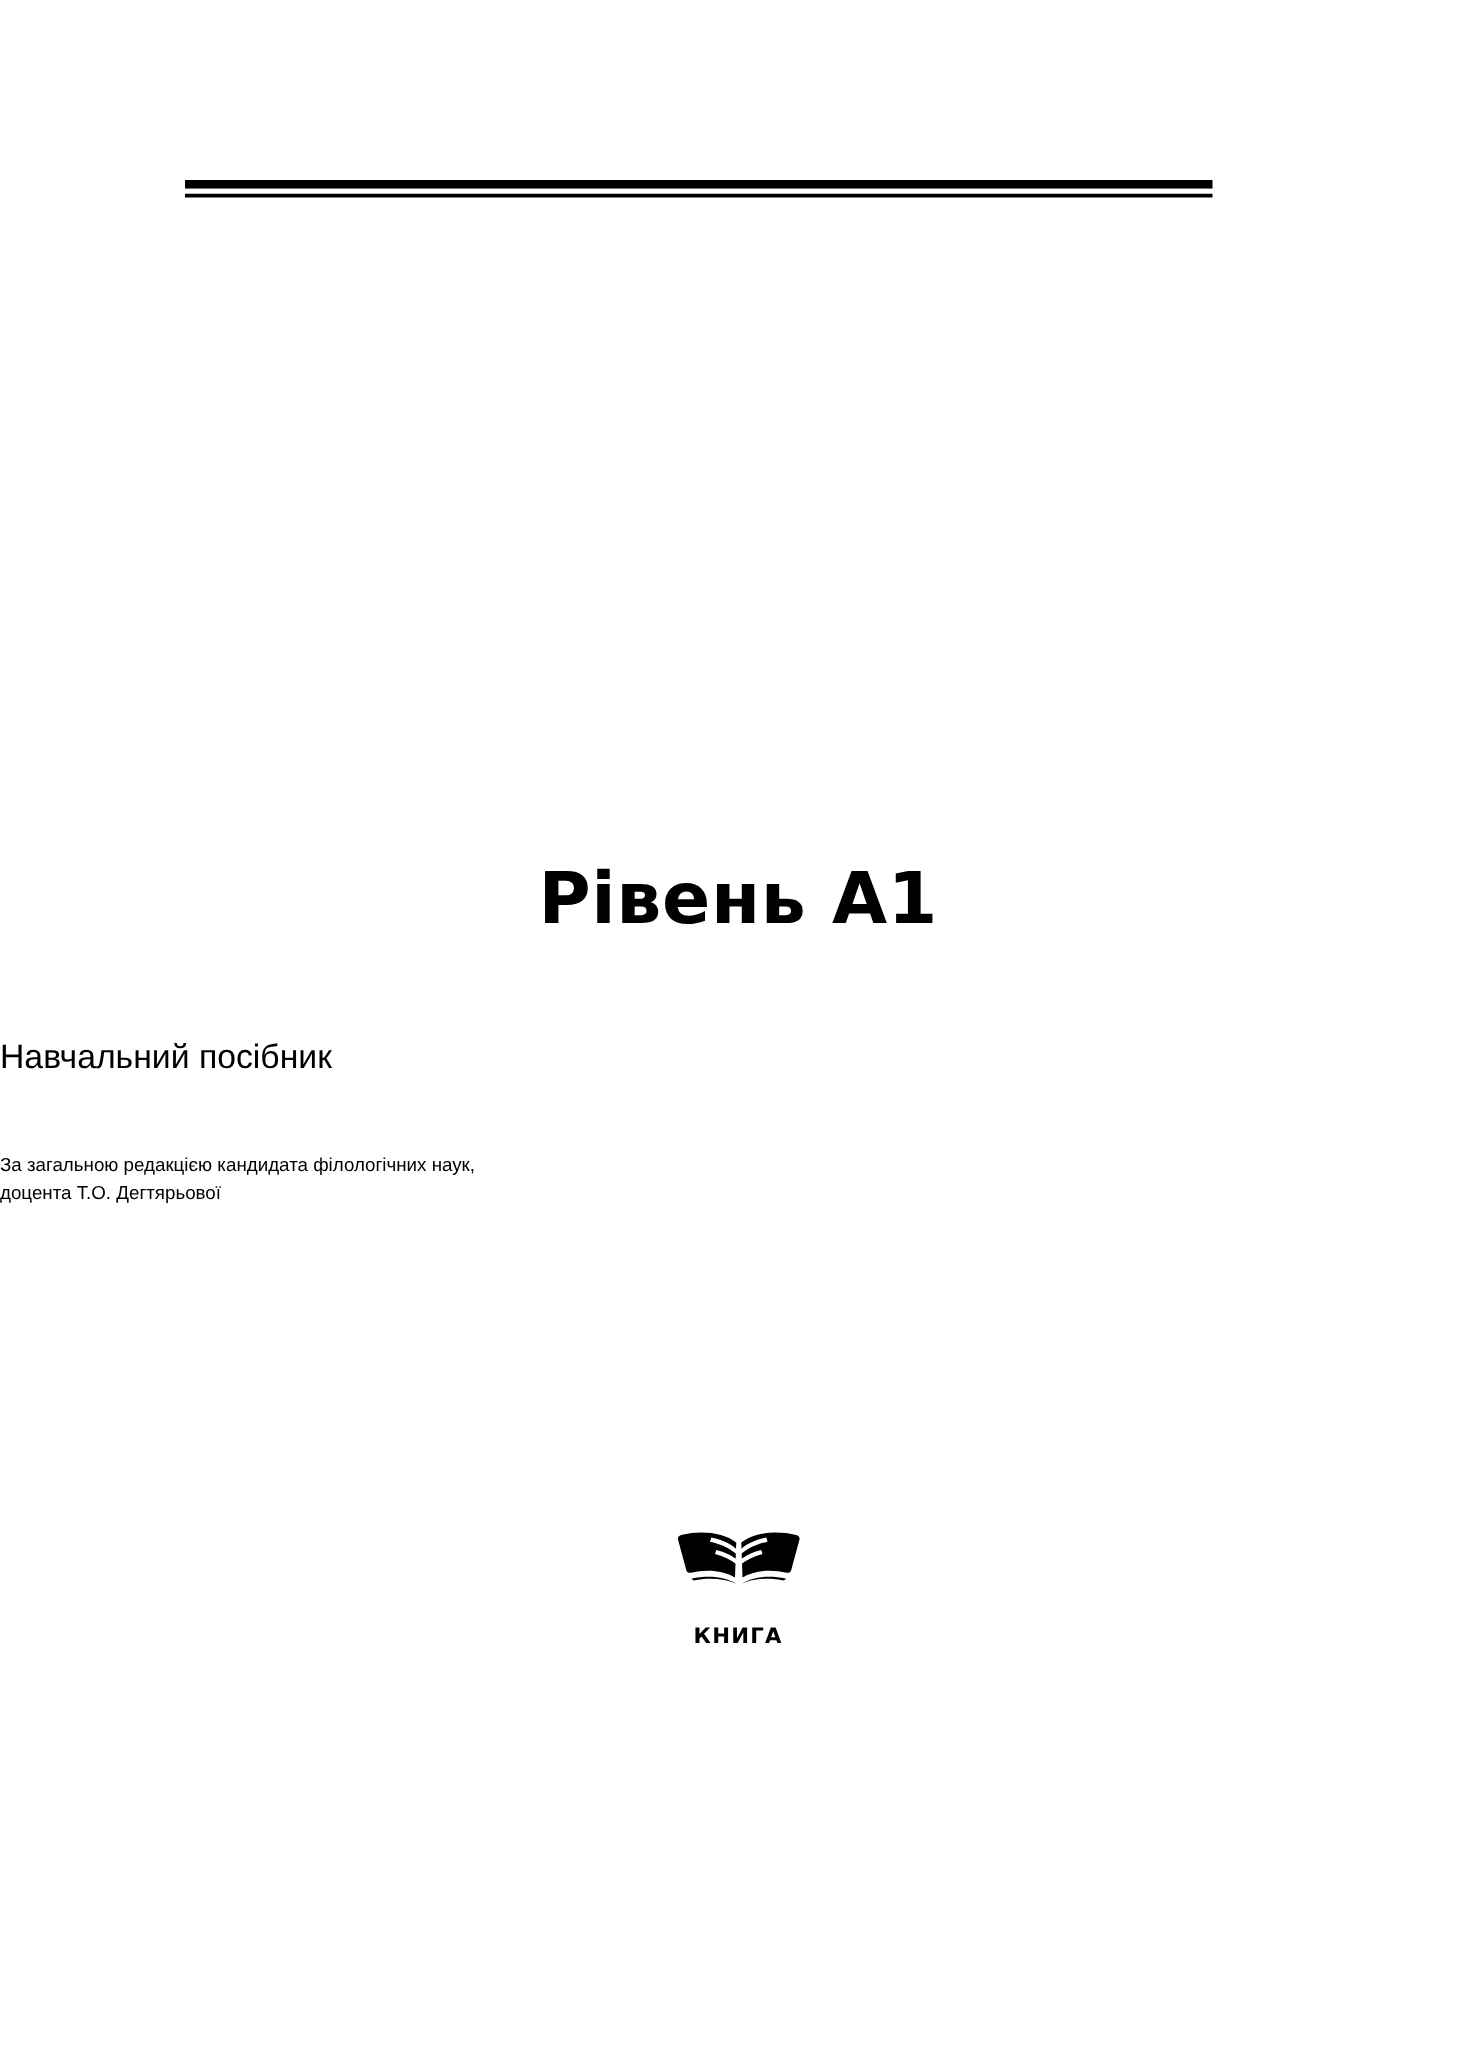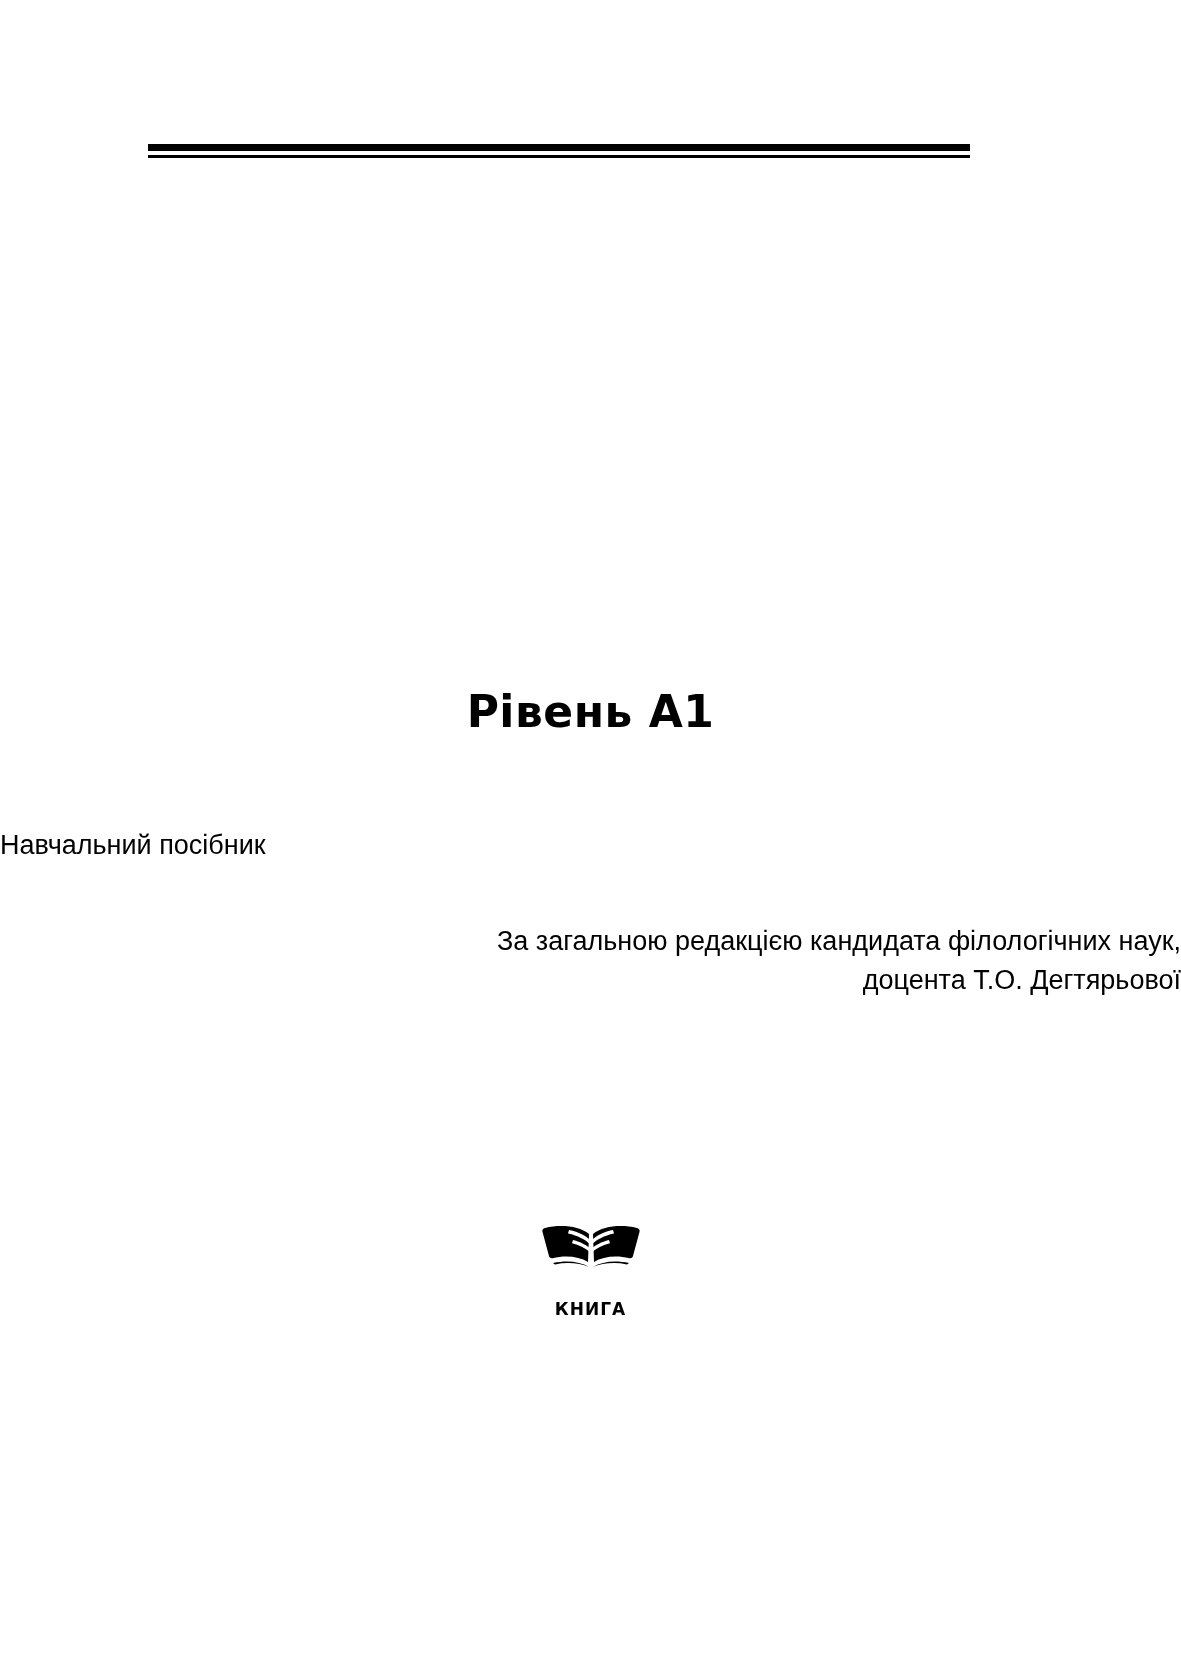--- a/index.html
+++ b/index.html
@@ -62,43 +62,43 @@
   }
 
   .level {
     position: absolute;
     left: 0;
     right: 0;
     top: 686px;
     text-align: center;
     font-family: "DejaVu Sans", sans-serif;
     font-weight: 700;
-    font-size: 44px;
+    font-size: 57px;
     letter-spacing: 0.5px;
   }
 
   .kind {
     position: absolute;
     left: 0;
     right: 0;
     top: 830px;
     text-align: left;
     font-family: Liberation Sans, sans-serif;
     font-size: 27px;
     font-weight: 400;
   }
 
   .editors {
     position: absolute;
     left: 0;
     right: 0;
     top: 922px;
-    text-align: right;
+    text-align: left;
     font-family: "Liberation Sans", sans-serif;
-    font-size: 27px;
+    font-size: 15px;
     line-height: 1.45;
   }
 
   
   .logo {
     position: absolute;
     left: 0;
     right: 0;
     top: 1222px;
     text-align: center;

